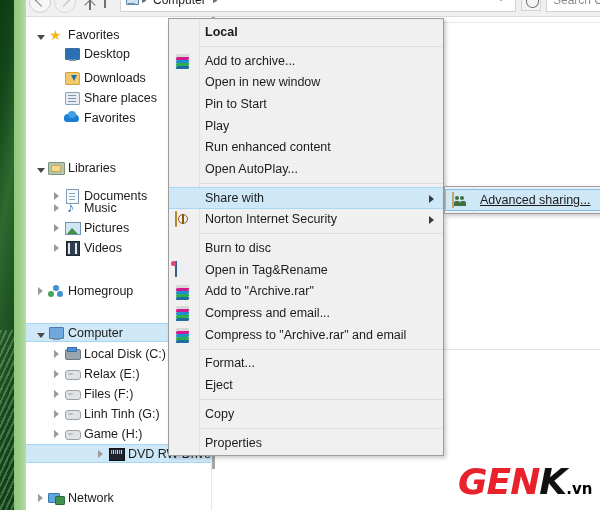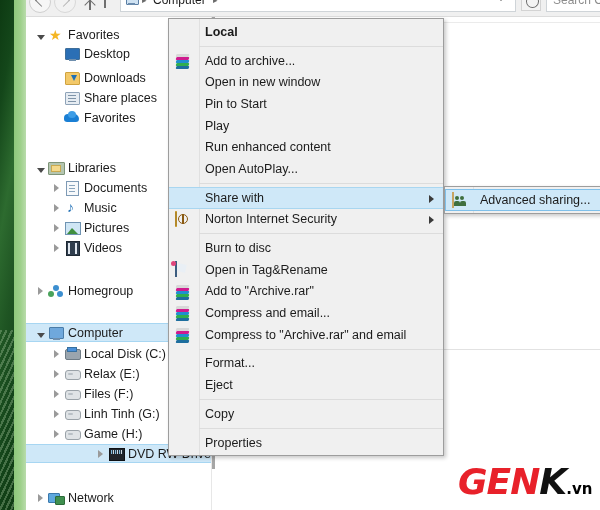--- a/index.html
+++ b/index.html
@@ -206,21 +206,21 @@
   .ico-share{position:relative;width:16px;height:16px;background:#f7dca0;border:1px solid #c7a463;box-sizing:border-box;}
   .ico-share:before{content:"";position:absolute;left:2px;top:3px;width:4px;height:4px;background:#3f6f3f;border-radius:50%;box-shadow:5px 0 0 #3f6f3f;}
   .ico-share:after{content:"";position:absolute;left:1px;top:8px;width:6px;height:5px;background:#3f6f3f;border-radius:2px 2px 0 0;box-shadow:6px 0 0 #3f6f3f;}
   
   .submenu{
     position:absolute;left:418px;top:186px;width:182px;background:#f0f0f0;
     border:1px solid #9d9d9d;box-sizing:border-box;box-shadow:2px 2px 4px rgba(0,0,0,.22);
     padding:2px 0;
   }
   .submenu .ctx-gutter{width:28px;}
-  .submenu .mi-label{margin-left:34px;}
+  .submenu .mi-label{margin-left:34px;text-decoration:underline;}
   .submenu .mi.hl{background:#cfe8f8;border:1px solid #7fc0ea;}
   
   .watermark{
     position:absolute;left:432px;top:462px;width:160px;height:40px;
     font-family:"DejaVu Sans",sans-serif;font-weight:bold;font-style:italic;
     font-size:36px;line-height:40px;letter-spacing:-1px;
   }
   .wm-gen{color:#e8212a;}
   .wm-k{color:#111111;}
   .wm-vn{color:#000000;font-size:15px;font-style:normal;letter-spacing:0;}
@@ -305,21 +305,21 @@
         <span class="lbl">Favorites</span>
       </div>
       <div class="tree-row" style="top: 141px;">
         <span style="display: inline-block; flex: 0 0 8px;"></span>
         <span class="tw"><span class="tri-open"></span></span>
         <span class="ico">
           <span class="i-lib"></span>
         </span>
         <span class="lbl">Libraries</span>
       </div>
-      <div class="tree-row" style="top: 161px;">
+      <div class="tree-row" style="top: 169px;">
         <span style="display: inline-block; flex: 0 0 24px;"></span>
         <span class="tw"><span class="tri-closed"></span></span>
         <span class="ico">
           <span class="i-doc"></span>
         </span>
         <span class="lbl">Documents</span>
       </div>
       <div class="tree-row" style="top: 181px;">
         <span style="display: inline-block; flex: 0 0 24px;"></span>
         <span class="tw"><span class="tri-closed"></span></span>

